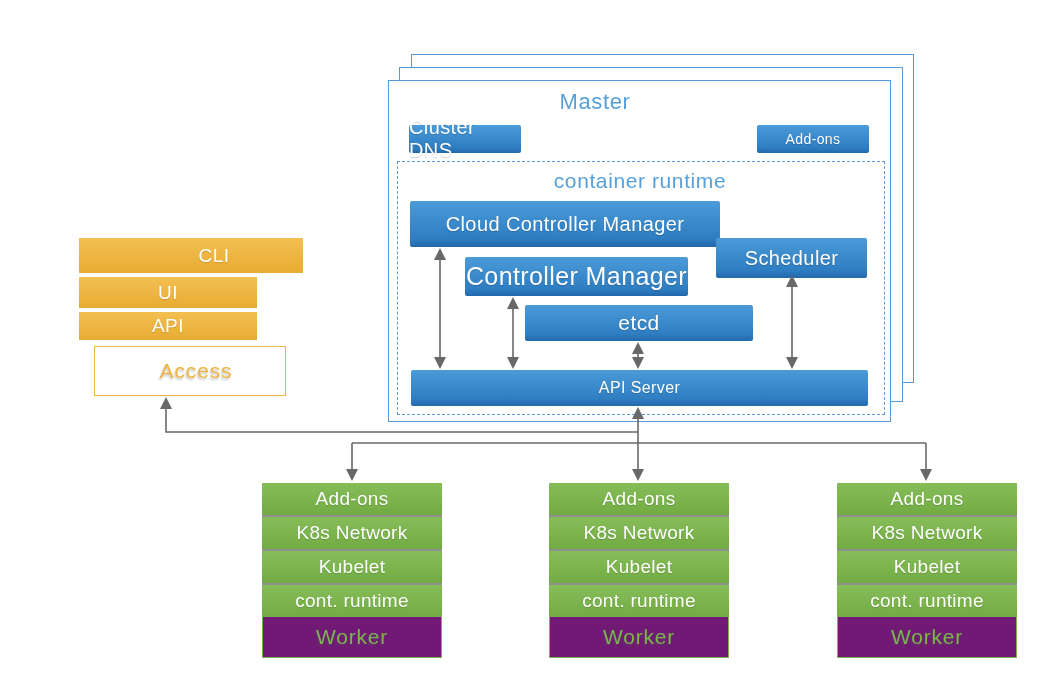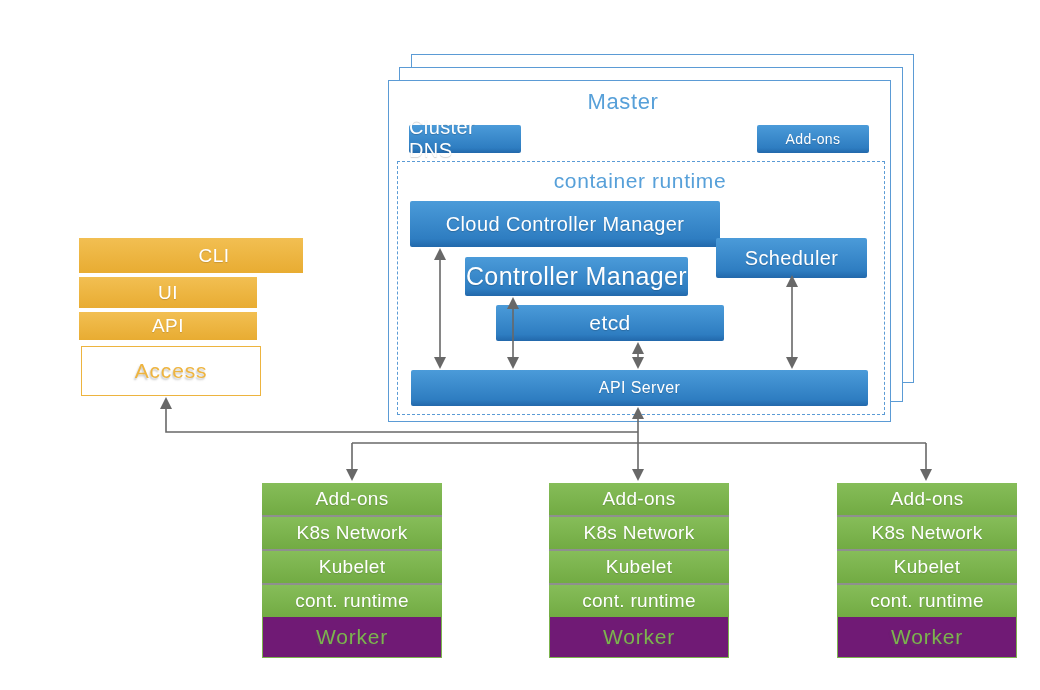--- a/index.html
+++ b/index.html
@@ -36,38 +36,38 @@
   svg.wires{position:absolute;left:0;top:0;pointer-events:none;}
 </style>
 </head>
 <body>
 
 <div class="page" style="left:411px;top:54px;width:501px;height:327px;"></div>
 <div class="page" style="left:399px;top:67px;width:502px;height:333px;"></div>
 
 <div class="page" style="left:388px;top:80px;width:501px;height:340px;"></div>
 
-<div class="blue-title" style="left:388px;top:89px;width:414px;font-size:22px;margin-left:28px;">Master</div>
+<div class="blue-title" style="left:388px;top:89px;width:414px;font-size:22px;">Master</div>
 
 <div class="bluebox" style="left:409px;top:125px;width:112px;height:28px;font-size:20px;">Cluster DNS</div>
 <div class="bluebox" style="left:757px;top:125px;width:112px;height:28px;font-size:14px;">Add-ons</div>
 
 <div class="dashedbox" style="left:397px;top:161px;width:486px;height:252px;"></div>
 <div class="blue-title" style="left:397px;top:169px;width:486px;font-size:21px;">container runtime</div>
 
 <div class="bluebox" style="left:410px;top:201px;width:310px;height:46px;font-size:20px;">Cloud Controller Manager</div>
 <div class="bluebox" style="left:465px;top:257px;width:223px;height:39px;font-size:25px;">Controller Manager</div>
 <div class="bluebox" style="left:716px;top:238px;width:151px;height:40px;font-size:20px;">Scheduler</div>
-<div class="bluebox" style="left:496px;top:305px;width:228px;height:36px;font-size:21px;">etcd</div>
+<div class="bluebox" style="left:525px;top:305px;width:228px;height:36px;font-size:21px;">etcd</div>
 <div class="bluebox" style="left:411px;top:370px;width:457px;height:36px;font-size:16px;">API Server</div>
 
 <div class="orangebox" style="left:79px;top:238px;width:178px;height:35px;padding-left:46px;">CLI</div>
 <div class="orangebox" style="left:79px;top:277px;width:178px;height:31px;">UI</div>
 <div class="orangebox" style="left:79px;top:312px;width:178px;height:28px;">API</div>
-<div class="accessbox" style="left:81px;top:346px;width:178px;height:48px;">Access</div>
+<div class="accessbox" style="left:94px;top:346px;width:178px;height:48px;padding-left:12px;">Access</div>
 
 <div class="worker-card" style="left:262px;top:483px;">
   <div class="greenrow">Add-ons</div>
   <div class="rowsep"></div>
   <div class="greenrow">K8s Network</div>
   <div class="rowsep"></div>
   <div class="greenrow">Kubelet</div>
   <div class="rowsep"></div>
   <div class="greenrow">cont. runtime</div>
   <div class="workerlabel">Worker</div>

